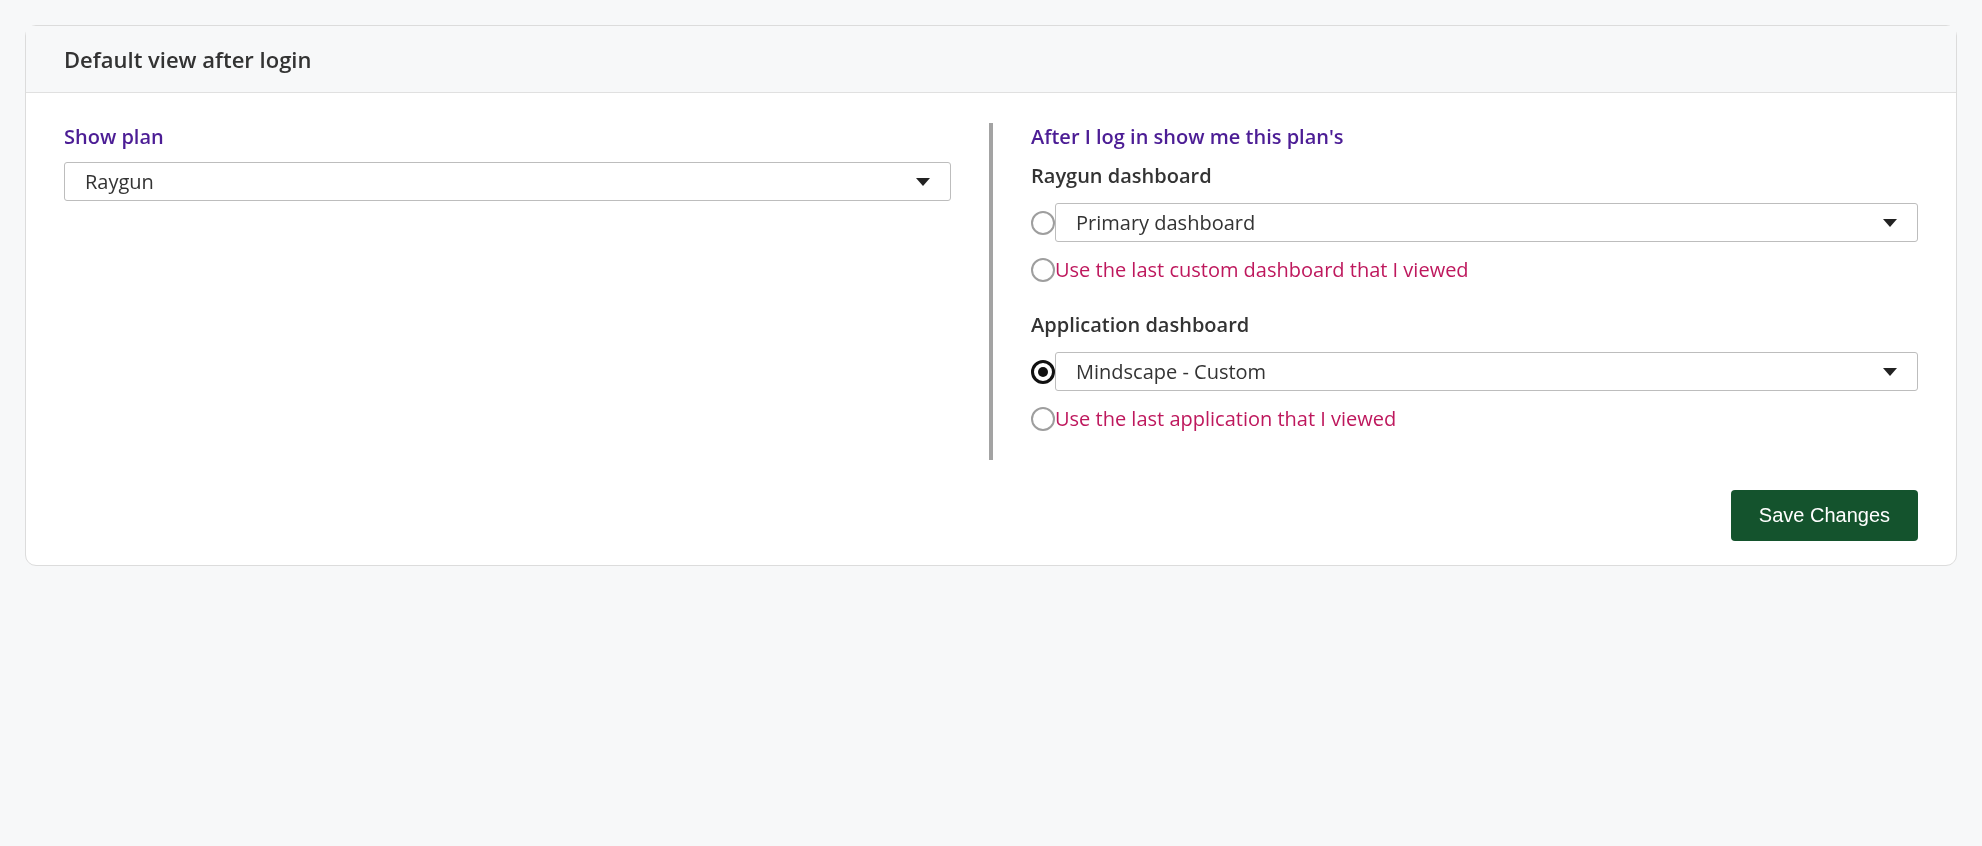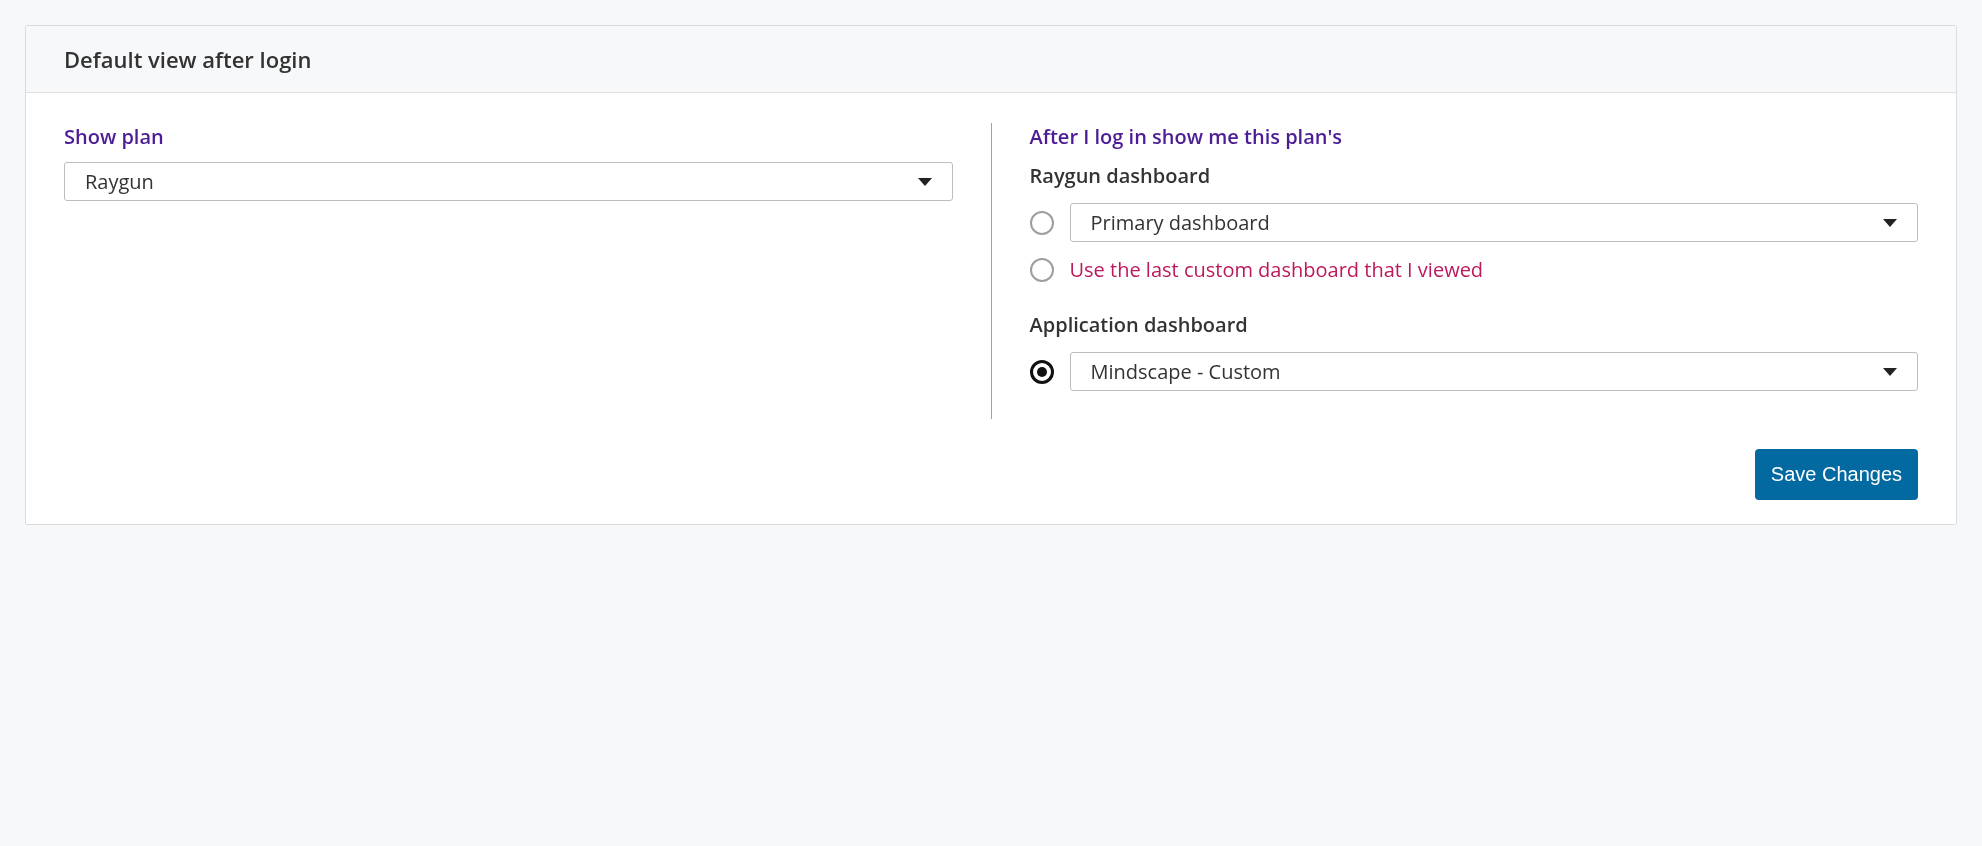--- a/index.html
+++ b/index.html
@@ -9,21 +9,21 @@
     }
     body {
       font-family: "Segoe UI", "Open Sans", "Helvetica Neue", Arial, sans-serif;
       background: #f7f8f9;
       padding: 25px;
       color: #222;
     }
     .panel {
       background: #fff;
       border: 1px solid #dcdcdc;
-      border-radius: 2px;
+      border-radius: 11px;
     }
     .panel-header {
       background: #f7f8f9;
       border-bottom: 1px solid #e0e0e0;
       padding: 18px 38px;
     }
     .panel-header h2 {
       font-size: 22px;
       font-weight: 600;
       color: #333;
@@ -35,21 +35,21 @@
       display: flex;
       gap: 0;
     }
     .col-left {
       flex: 1;
       padding-right: 38px;
     }
     .col-right {
       flex: 1;
       padding-left: 38px;
-      border-left: 1px solid #a3a3a3;
+      border-left: 4px solid #a3a3a3;
     }
     .field-label {
       font-size: 20px;
       font-weight: 600;
       color: #4c1d95;
       margin-bottom: 12px;
       display: block;
     }
     .sub-label {
       font-size: 20px;
@@ -83,21 +83,20 @@
       transform: translateY(-50%);
       width: 0;
       height: 0;
       border-left: 7px solid transparent;
       border-right: 7px solid transparent;
       border-top: 8px solid #222;
     }
     .radio-row {
       display: flex;
       align-items: center;
-      gap: 16px;
       margin-bottom: 14px;
     }
     .radio-row.with-select {
       align-items: center;
     }
     .radio-circle {
       width: 24px;
       height: 24px;
       border: 2px solid #9e9e9e;
       border-radius: 50%;
@@ -126,25 +125,25 @@
     }
     .section {
       margin-bottom: 28px;
     }
     .footer {
       display: flex;
       justify-content: flex-end;
       margin-top: 30px;
     }
     .save-btn {
-      background: #0369a1;
+      background: #14532d;
       color: #fff;
       border: none;
       border-radius: 4px;
-      padding: 14px 16px;
+      padding: 14px 28px;
       font-size: 20px;
       font-weight: 500;
       cursor: pointer;
     }
   </style>
 </head>
 <body>
 
 <div class="panel">
   <div class="panel-header">
@@ -187,20 +186,24 @@
           <div class="sub-label">Application dashboard</div>
           <div class="radio-row with-select">
             <div class="radio-circle selected"></div>
             <div class="select-wrap">
               <div class="select-box">
                 <span>Mindscape - Custom</span>
                 <span class="caret"></span>
               </div>
             </div>
           </div>
+          <div class="radio-row">
+            <div class="radio-circle"></div>
+            <span class="radio-label">Use the last application that I viewed</span>
+          </div>
         </div>
 
       </div>
     </div>
 
     <div class="footer">
       <button class="save-btn">Save Changes</button>
     </div>
   </div>
 </div>

